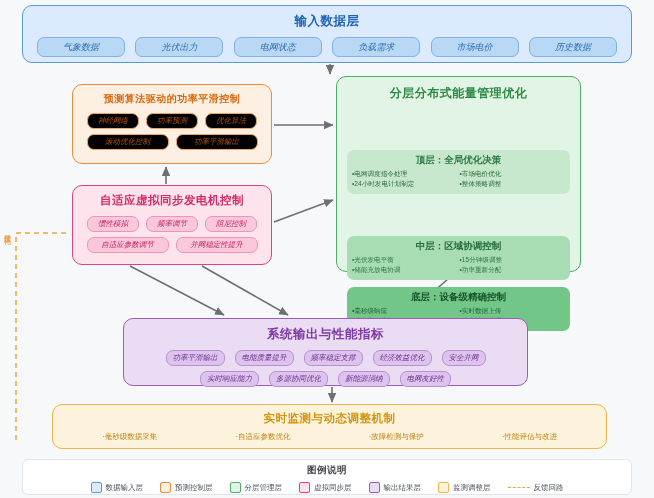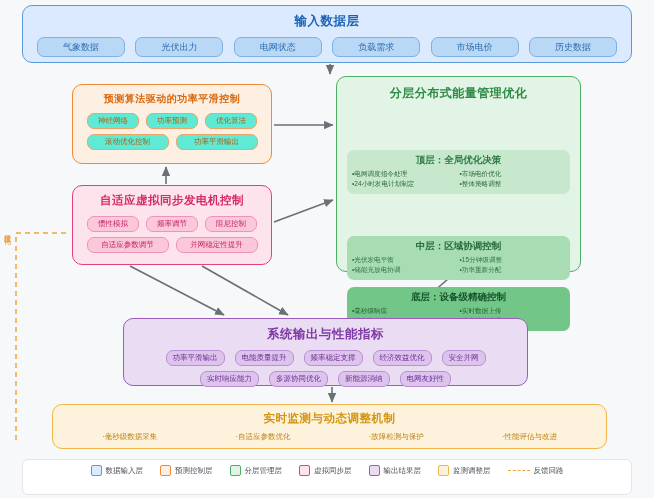--- a/index.html
+++ b/index.html
@@ -21,21 +21,21 @@
     text-align: center;
     font-weight: bold;
     letter-spacing: .5px;
   }
   .chips { display: flex; flex-wrap: wrap; justify-content: center; }
   .chip {
     border-radius: 7px;
     border: 1px solid #999;
     text-align: center;
     white-space: nowrap;
-    display: flex; align-items: center; justify-content: center;
+    display: flex; align-items: center; justify-content: center; font-style: italic;
   }
 
   
   #input-layer {
     left: 22px; top: 5px; width: 610px; height: 58px;
     background: #dbeafe; border-color: #5b9bd5;
   }
   #input-layer .panel-title { color: #1d63b5; font-size: 12.5px; margin-top: 7px; }
   #input-layer .chips { margin-top: 7px; gap: 0; justify-content: space-between; padding: 0 14px; }
   #input-layer .chip {
@@ -44,21 +44,21 @@
   }
 
   
   #predict-layer {
     left: 72px; top: 84px; width: 200px; height: 80px;
     background: #fdf0e3; border-color: #ef8b34;
   }
   #predict-layer .panel-title { color: #d96a11; font-size: 10px; margin-top: 7px; }
   #predict-layer .chips { margin-top: 7px; gap: 5px 7px; padding: 0 8px; }
   #predict-layer .chip {
-    background: #5eead4; border-color: #eda464; color: #b4590a;
+    background: #000000; border-color: #eda464; color: #b4590a;
     font-size: 7.5px; height: 16px;
   }
   #predict-layer .chip.w3 { width: 52px; }
   #predict-layer .chip.w2 { width: 82px; }
 
   
   #vsg-layer {
     left: 72px; top: 185px; width: 200px; height: 80px;
     background: #fde4ec; border-color: #e3407c;
   }
@@ -259,20 +259,21 @@
       <div class="m-item">毫秒级数据采集</div>
       <div class="m-item">自适应参数优化</div>
       <div class="m-item">故障检测与保护</div>
       <div class="m-item">性能评估与改进</div>
     </div>
   </div>
 
   <div id="feedback-label">反馈优化</div>
 
   <div class="panel" id="legend">
+    <div class="panel-title">图例说明</div>
     <div id="legend-row">
       <div class="lg">
         <span class="lg-sw" style="background:#dbeafe;border-color:#5b9bd5"></span>
         <span class="lg-label">数据输入层</span>
       </div>
       <div class="lg">
         <span class="lg-sw" style="background:#fdf0e3;border-color:#ef8b34"></span>
         <span class="lg-label">预测控制层</span>
       </div>
       <div class="lg">

